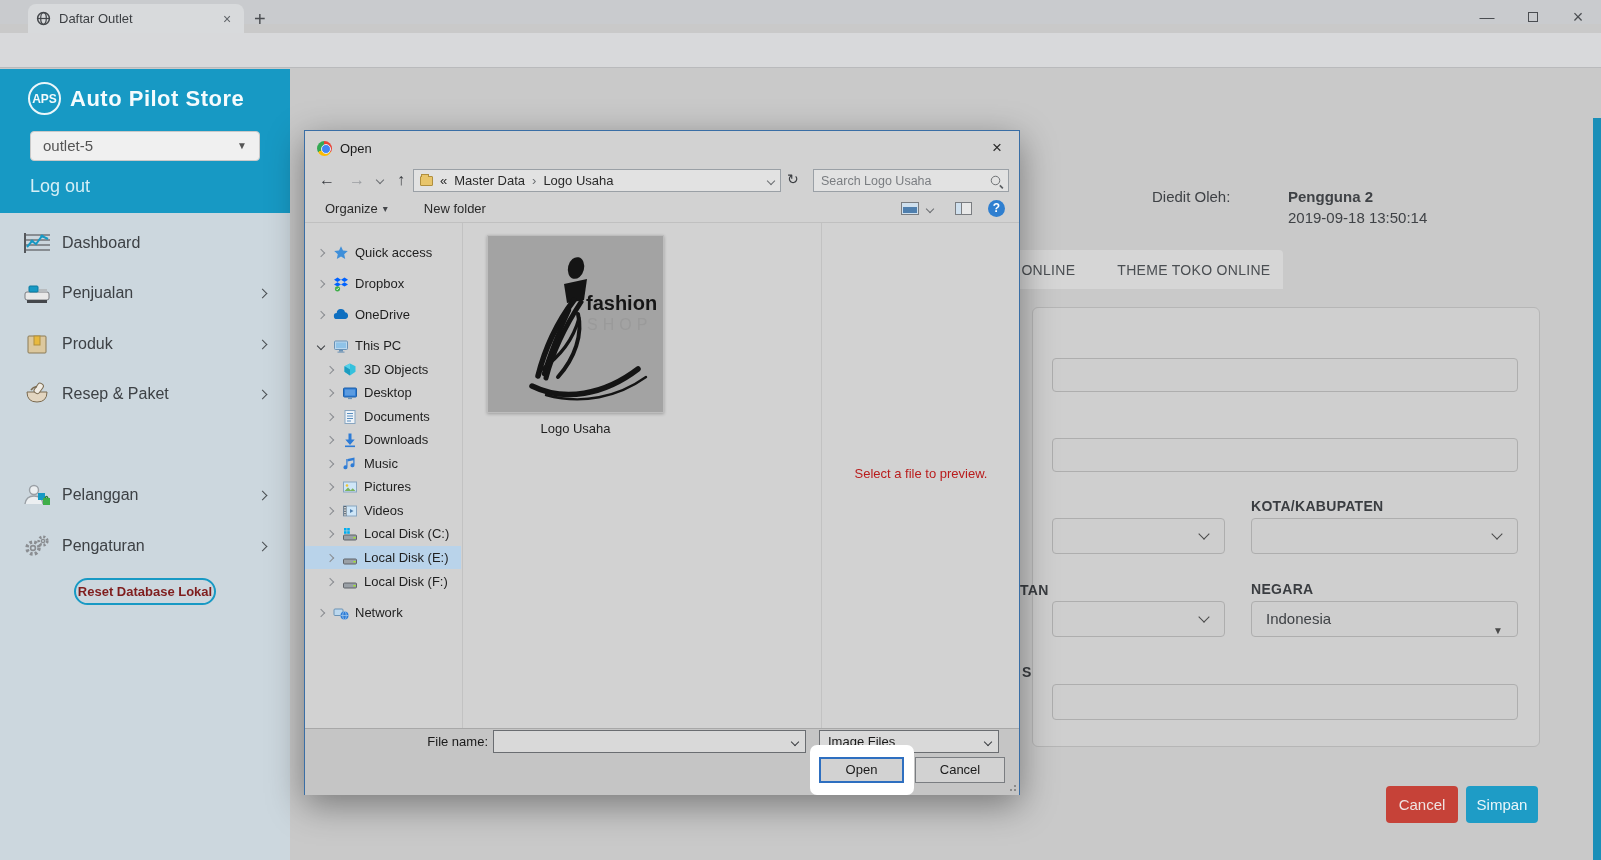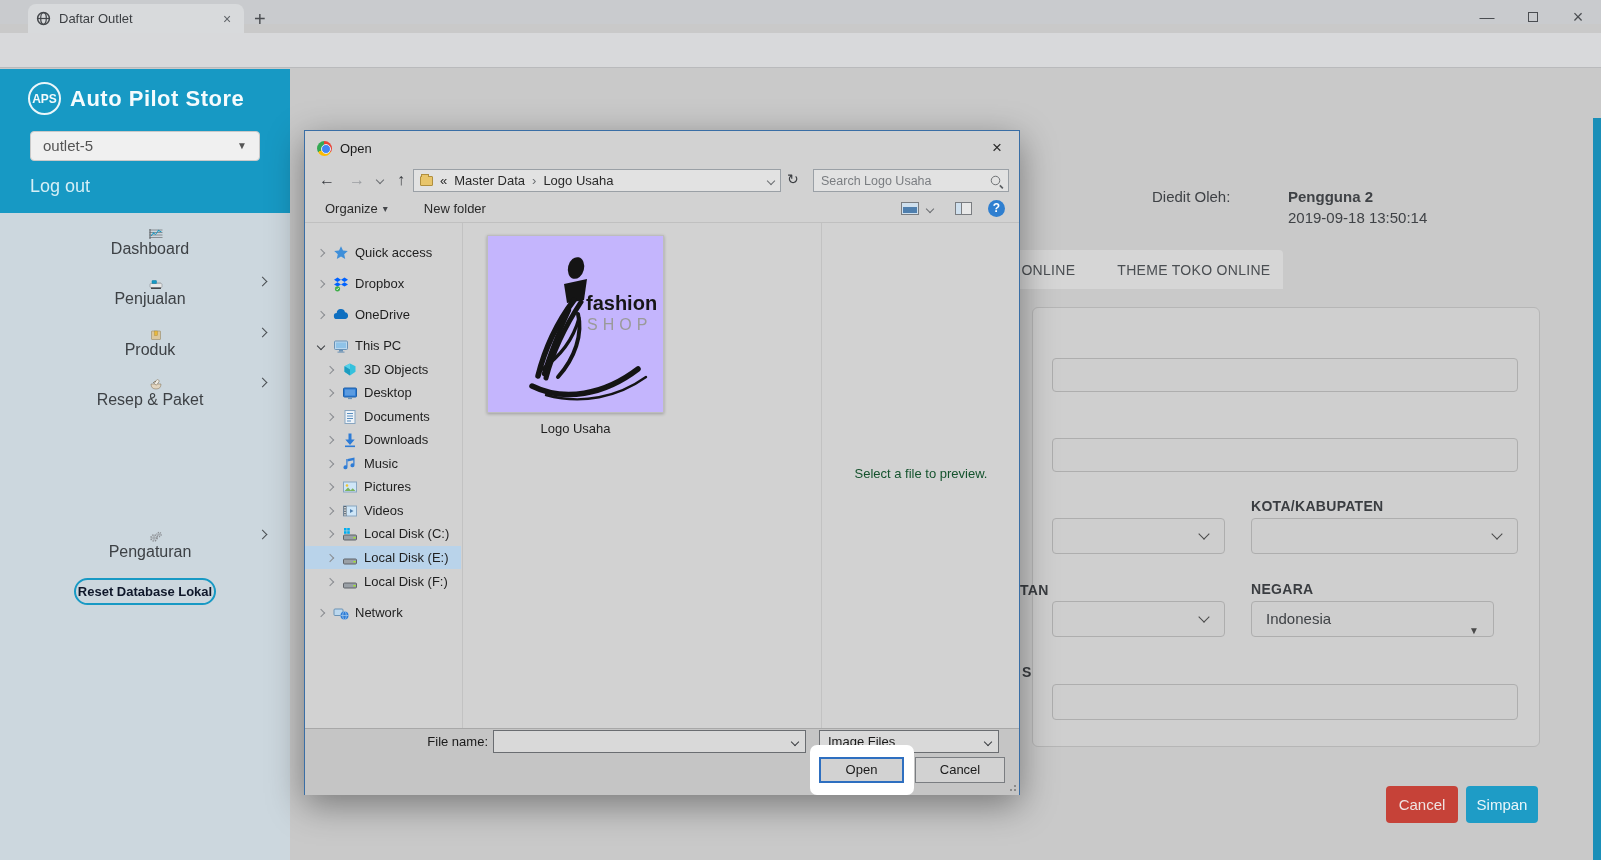--- a/index.html
+++ b/index.html
@@ -39,26 +39,26 @@
   
   #side-head { left:0; top:69px; width:290px; height:144px; background:#1799c4; }
   #aps-logo { left:28px; top:82px; width:33px; height:33px; border-radius:50%; border:2px solid #eaf6fa;
               color:#f2fafc; font-size:12px; font-weight:bold; text-align:center; line-height:30px; }
   #brand { left:70px; top:86px; font-size:22px; font-weight:bold; color:#f4fbfd; letter-spacing:.5px; }
   #outlet-sel { left:30px; top:131px; width:230px; height:30px; background:#f0f0f0; border:1px solid #c9c9c9; border-radius:4px;
                 font-size:15px; color:#555; line-height:28px; padding:0 12px; }
   #outlet-sel .car { position:absolute; right:12px; top:0; font-size:10px; color:#555; line-height:28px; }
   #logout { left:30px; top:176px; font-size:18px; color:#d5eff6; }
   #side-body { left:0; top:213px; width:290px; height:647px; background:#ccd7de; }
-  .mitem { left:0; width:290px; height:30px; display:flex; align-items:center;flex-direction:column; }
+  .mitem { left:0; width:290px; height:30px; display:flex; align-items:center; }
   .mitem .micon { width:30px; height:24px; margin-left:22px; }
   .mitem .mlabel { margin-left:10px; font-size:16px; color:#3d4145; }
   .mchev { position:absolute; right:24px; width:7px; height:7px; border-right:1.7px solid #4a4e52; border-bottom:1.7px solid #4a4e52; transform:rotate(-45deg); }
   #reset-btn { left:74px; top:578px; width:142px; height:27px; border:2px solid #1799c4; border-radius:14px;
-               color:#0f172a; font-size:13px; font-weight:bold; text-align:center; line-height:23px; background:transparent; }
+               color:#7f1d1d; font-size:13px; font-weight:bold; text-align:center; line-height:23px; background:transparent; }
 
   
   #pagebg { left:290px; top:69px; width:1311px; height:791px; background:#c9c9c9; }
   .dimlabel { color:#3f4246; font-size:15px; }
   #tabbar { left:990px; top:250px; width:293px; height:39px; background:#d6d6d6; border-radius:4px 4px 0 0;
             display:flex; align-items:center; }
   #tabbar .ptab { font-size:14px; color:#4a4e52; letter-spacing:.3px; }
   #formcard { left:1032px; top:307px; width:508px; height:440px; background:#cfcfcf; border:1px solid #b6b6b6; border-radius:6px; }
   .finput { background:#cecece; border:1px solid #aeaeae; border-radius:4px; }
   .flabel { font-size:14px; font-weight:bold; color:#3a3d41; letter-spacing:.3px; }
@@ -109,25 +109,25 @@
   
   #tree { left:0; top:92px; width:158px; height:505px; border-right:1px solid #c2c2c2; }
   .trow { position:absolute; width:156px; height:23px; display:flex; align-items:center; font-size:13px; color:#1f1f1f; }
   .trow.sel { background:#b9d3ea; }
   .texp { width:6px; height:6px; border-right:1.4px solid #8a8d91; border-bottom:1.4px solid #8a8d91; transform:rotate(-45deg); flex:none; }
   .texp.open { transform:rotate(45deg); border-color:#3a3d41; }
   .lvl0 .texp { margin-left:13px; } .lvl1 .texp { margin-left:22px; }
   .ticon { width:16px; height:16px; flex:none; margin-left:9px; }
   .tlabel { margin-left:6px; white-space:nowrap; }
   
-  #thumb { left:182px; top:104px; width:177px; height:178px; background:#c4b5fd; border:1px solid #bdbdbd;
+  #thumb { left:182px; top:104px; width:177px; height:178px; background:#a3a3a3; border:1px solid #bdbdbd;
            box-shadow:0 1px 3px rgba(0,0,0,.25); }
   #thumb-label { left:182px; top:290px; width:177px; text-align:center; font-size:13px; color:#1f1f1f; }
   #pvline { left:516px; top:92px; width:1px; height:505px; background:#c2c2c2; }
-  #pvtext { left:517px; top:335px; width:198px; text-align:center; font-size:13px; color:#14532d; }
+  #pvtext { left:517px; top:335px; width:198px; text-align:center; font-size:13px; color:#b91c1c; }
   
   #dlg-bottom { left:0; top:597px; width:100%; height:67px; background:#c5c5c5; border-top:1px solid #a8a8a8; }
   #fn-label { left:96px; top:603px; width:87px; text-align:right; font-size:13px; color:#1a1a1a; }
   .combo { background:#d9d9d9; border:1px solid #6a6d71; height:23px; }
   .combo .car { position:absolute; right:7px; top:8px; width:6px; height:6px; border-right:1.4px solid #3a3d41; border-bottom:1.4px solid #3a3d41; transform:rotate(45deg); }
   #fn-input { left:188px; top:599px; width:313px; }
   #fn-input input { width:100%; height:100%; border:none; outline:none; background:transparent; font-size:13px; padding:0 6px; font-family:"Liberation Sans",sans-serif; }
   #ftype { left:514px; top:599px; width:180px; font-size:13px; color:#1a1a1a; line-height:21px; padding:0 8px; }
   #open-glow { left:505px; top:614px; width:104px; height:50px; background:#fff; border-radius:7px; }
   #btn-open { left:514px; top:626px; width:85px; height:26px; background:#d2d2d2; border:2px solid #2e6fc0;
@@ -223,20 +223,31 @@
   </div>
   <div class="abs mitem" style="top:379px">
     <svg class="micon" viewBox="0 0 30 24">
         <path d="M5 10 h20 q0 10 -10 10 q-10 0 -10 -10z" fill="#e2d5c0" stroke="#7a6a50"></path>
         <rect x="14" y="1" width="6" height="11" rx="2.5" transform="rotate(35 17 6)" fill="#f0ece4" stroke="#7a6a50"></rect>
         <path d="M9 8 q3 -4 6 -3" fill="none" stroke="#7a6a50" stroke-width="1.6"></path>
       </svg>
     <span class="mlabel">Resep &amp; Paket</span>
     <span class="mchev"></span>
   </div>
+  <div class="abs mitem" style="top:480px">
+    <svg class="micon" viewBox="0 0 30 24">
+        <circle cx="12" cy="7" r="4.5" fill="#eceff1" stroke="#9aa0a6" stroke-width="1.4"></circle>
+        <path d="M3 21 q1 -8 9 -8 q8 0 9 8" fill="#eceff1" stroke="#9aa0a6" stroke-width="1.4"></path>
+        <rect x="16" y="10" width="7" height="7" fill="#1799c4"></rect>
+        <path d="M21 15 h7 v7 h-7z" fill="#3fae49"></path>
+        <path d="M23 15 q1.5 -3 3 0" fill="none" stroke="#2a7a33" stroke-width="1.3"></path>
+      </svg>
+    <span class="mlabel">Pelanggan</span>
+    <span class="mchev"></span>
+  </div>
   <div class="abs mitem" style="top:531px">
     <svg class="micon" viewBox="0 0 30 24">
         <circle cx="11" cy="14" r="6" fill="none" stroke="#8a8d91" stroke-width="3.4" stroke-dasharray="2.6 2.2"></circle>
         <circle cx="11" cy="14" r="2.4" fill="none" stroke="#8a8d91" stroke-width="1.6"></circle>
         <circle cx="21" cy="7" r="4.2" fill="none" stroke="#8a8d91" stroke-width="2.8" stroke-dasharray="2.1 1.8"></circle>
         <circle cx="21" cy="7" r="1.6" fill="none" stroke="#8a8d91" stroke-width="1.4"></circle>
       </svg>
     <span class="mlabel">Pengaturan</span>
     <span class="mchev"></span>
   </div>
@@ -258,21 +269,21 @@
       <span class="fsel-car"></span>
     </div>
   <div class="abs finput" style="left:1251px; top:518px; width:267px; height:36px">
       <span class="fsel-car"></span>
     </div>
   <div class="abs flabel" style="left:1020px; top:582px">TAN</div>
   <div class="abs flabel" style="left:1251px; top:581px">NEGARA</div>
   <div class="abs finput" style="left:1052px; top:601px; width:173px; height:36px">
       <span class="fsel-car"></span>
     </div>
-  <div class="abs finput" style="left:1251px; top:601px; width:243px; height:36px; font-size:15px; color:#3f4246; line-height:34px; padding:0 14px">
+  <div class="abs finput" style="left:1251px; top:601px; width:267px; height:36px; font-size:15px; color:#3f4246; line-height:34px; padding:0 14px">
     <span>Indonesia</span>
     <span class="fsel-tri">▼</span>
   </div>
   <div class="abs flabel" style="left:1022px; top:664px">S</div>
   <div class="abs finput" style="left:1052px; top:684px; width:466px; height:36px"></div>
   <div class="abs" id="btn-cancel-page">Cancel</div>
   <div class="abs" id="btn-simpan">Simpan</div>
   <div class="abs" id="pg-scroll"></div>
 
   <div class="abs" id="dlg">

